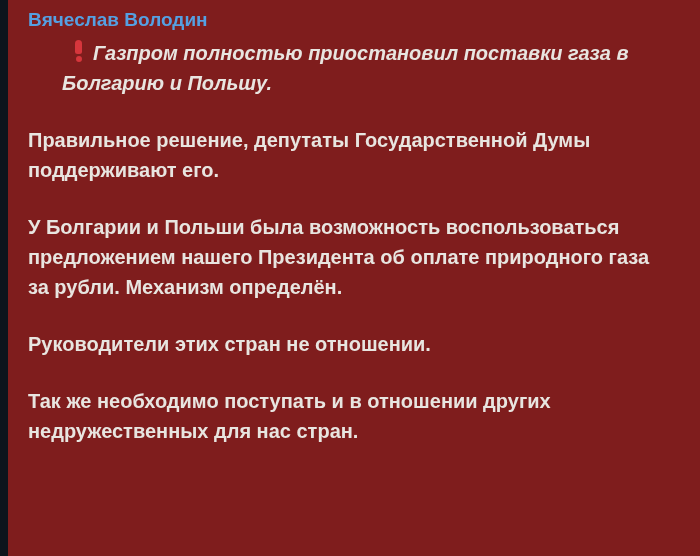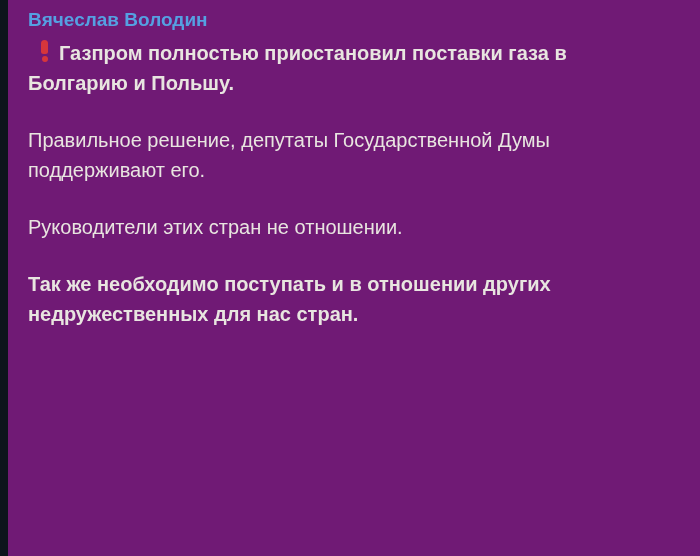--- a/index.html
+++ b/index.html
@@ -12,44 +12,46 @@
     overflow: hidden;
     background: #0d141c;
     font-family: "Liberation Sans", "DejaVu Sans", sans-serif;
   }
   .message-bubble {
     position: absolute;
     left: 8px;
     top: 0;
     width: 692px;
     height: 556px;
-    background: #701a75;
+    background: #7f1d1d;
     box-sizing: border-box;
     padding: 8px 28px 0 20px;
   }
   .channel-name {
     color: #55a0e2;
     font-size: 19px;
     font-weight: 700;
     line-height: 24px;
     cursor: pointer;
     display: inline-block;
   }
   .message-text {
     margin-top: 6px;
   }
   .para {
     margin: 0 0 27px 0;
     color: #e8e5e0;
     font-size: 20px;
     line-height: 30px;
-    font-weight: 400;
+    font-weight: 700;
   }
   .para.bold-italic {
+    font-style: italic;
     font-weight: 700;
+    margin-left: 34px;
   }
   .para.bold {
     font-weight: 700;
   }
   .para:last-child {
     margin-bottom: 0;
   }
   
   .excl {
     display: inline-block;
@@ -80,16 +82,17 @@
   }
 </style>
 </head>
 <body>
 
 <div class="message-bubble">
   <div class="channel-name">Вячеслав Володин</div>
   <div class="message-text">
       <p class="para bold-italic"><span class="excl"><span class="excl-bar"></span><span class="excl-dot"></span></span><span>Газпром полностью приостановил поставки газа в Болгарию и Польшу.</span></p>
       <p class="para "><span>Правильное решение, депутаты Государственной Думы поддерживают его.</span></p>
+      <p class="para "><span>У Болгарии и Польши была возможность воспользоваться предложением нашего Президента об оплате природного газа за рубли. Механизм определён.</span></p>
       <p class="para "><span>Руководители этих стран не отношении.</span></p>
       <p class="para bold"><span>Так же необходимо поступать и в отношении других недружественных для нас стран.</span></p>
     </div>
 </div>
 
 </body></html>

